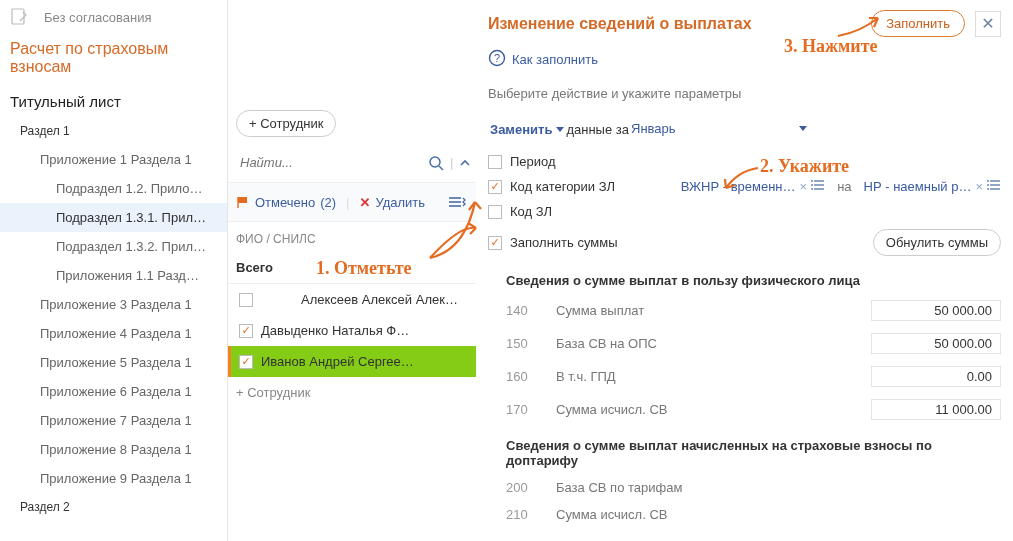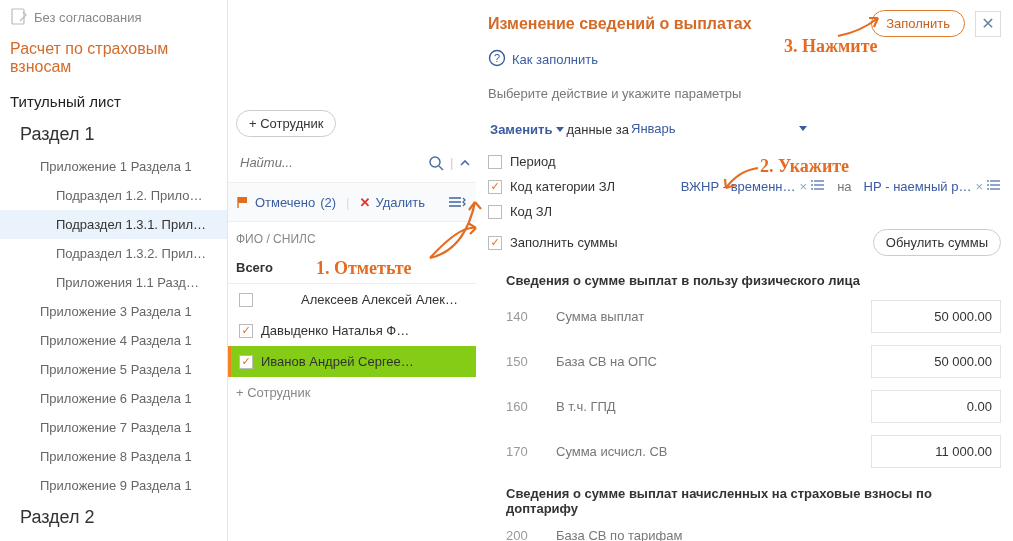--- a/index.html
+++ b/index.html
@@ -16,21 +16,21 @@
   .left-col {
     position: absolute;
     left: 0; top: 0;
     width: 228px;
     height: 541px;
     border-right: 1px solid #e5e5e5;
   }
   .top-status {
     display: flex;
     align-items: center;
-    gap: 6px;
+    gap: 16px;
     padding: 8px 10px;
     color: #888;
   }
   .icon-doc {
     width: 18px; height: 18px;
     display: inline-flex; align-items: center; justify-content: center;
   }
   .report-title {
     color: #d46b28;
     font-size: 16px;
@@ -42,21 +42,21 @@
   .nav-item {
     padding: 7px 10px 7px 12px;
     color: #666;
     font-size: 13px;
     white-space: nowrap;
     overflow: hidden;
     text-overflow: ellipsis;
     cursor: pointer;
   }
   .nav-item.level0 { color: #222; font-size: 15px; padding-left: 10px;}
-  .nav-item.level1 { color: #333; font-size: 18px; padding-left: 20px;}
+  .nav-item.level1 { color: #333; font-size: 12px; padding-left: 20px;}
   .nav-item.level2 { padding-left: 40px; }
   .nav-item.level3 { padding-left: 56px; }
   .nav-item.active { background: #eaf2fb; color: #333; }
 
   .middle-col {
     position: absolute;
     left: 228px; top: 0;
     width: 248px;
     height: 541px;
   }
@@ -276,21 +276,21 @@
     padding: 6px 12px 6px 30px;
     gap: 14px;
   }
   .data-row .code { color: #999; width: 36px; }
   .data-row .lbl { color: #777; flex: 1; }
   .data-row .val {
     width: 130px;
     text-align: right;
     border: 1px solid #e3e3e3;
     background: #fff;
-    padding: 8px 8px;
+    padding: 2px 8px;
     color: #333;
   }
   
   .anno {
     position: absolute;
     font-family: "Segoe Script","Comic Sans MS",cursive;
     color: #e46b1f;
     font-size: 18px;
     font-weight: bold;
     pointer-events: none;

